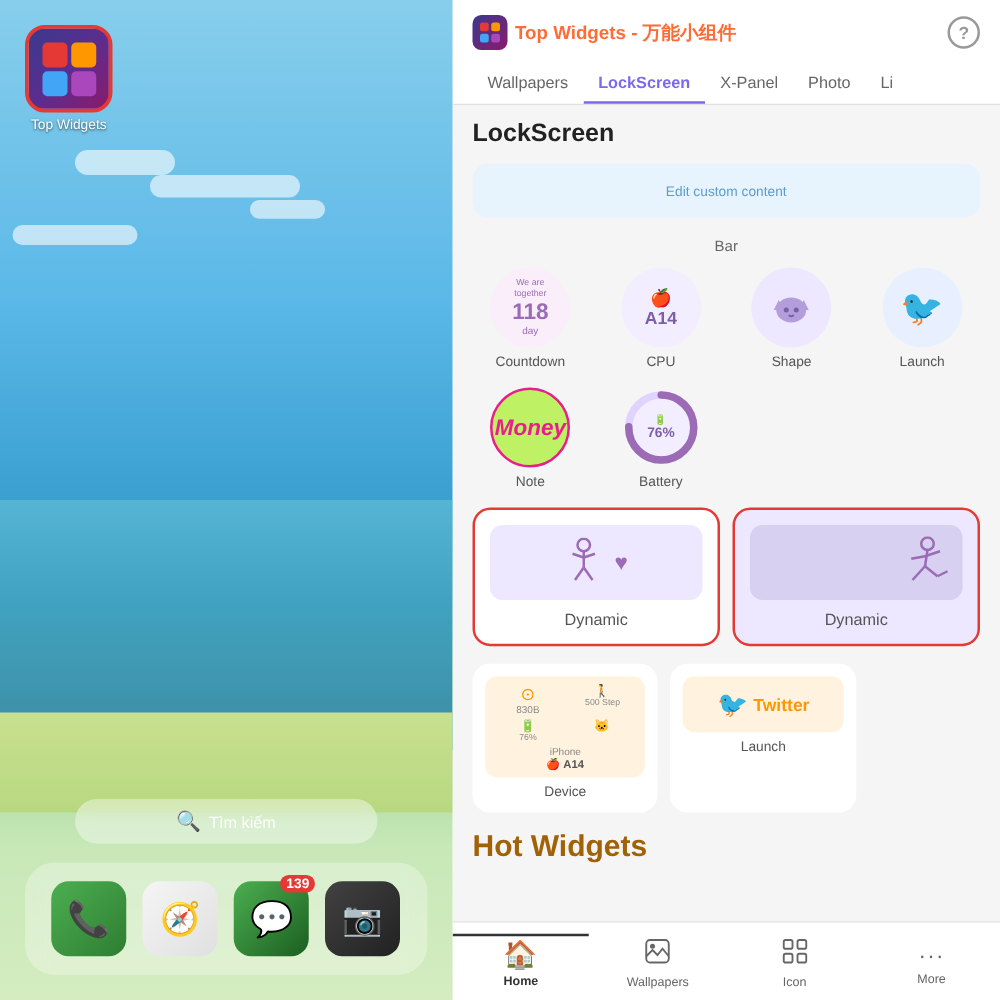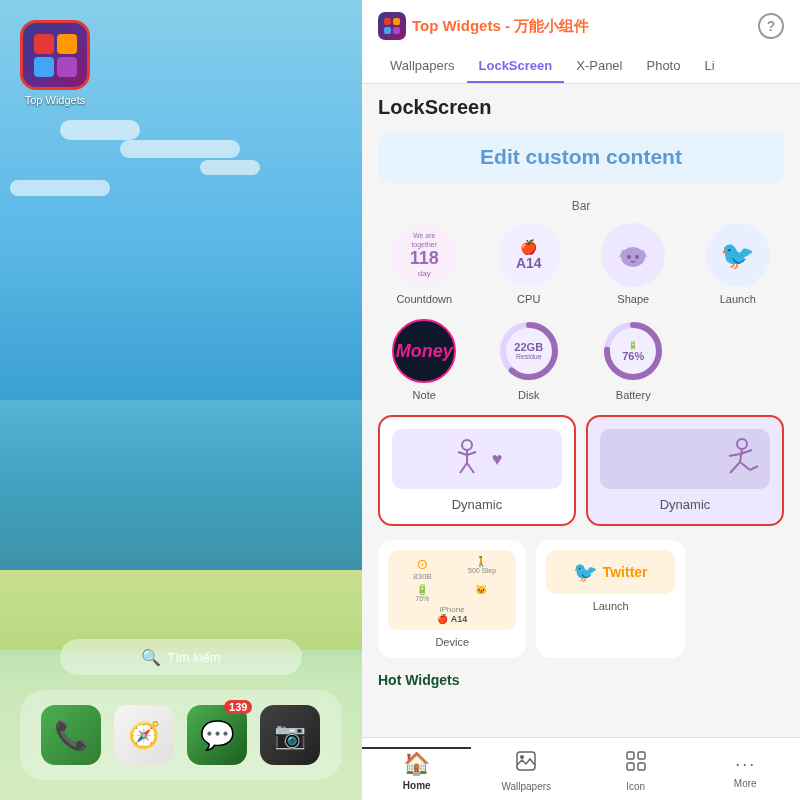--- a/index.html
+++ b/index.html
@@ -262,22 +262,22 @@
       border-radius: 12px;
       padding: 14px;
       text-align: center;
       width: 100%;
       cursor: pointer;
       margin-bottom: 16px;
     }
 
     .edit-btn-text {
       color: #5B9BD5;
-      font-size: 21px;
-      font-weight: 700;
+      font-size: 11px;
+      font-weight: 400;
     }
 
     .bar-label {
       text-align: center;
       font-size: 12px;
       color: #666;
       margin-bottom: 10px;
     }
 
     
@@ -322,21 +322,21 @@
     .cpu-circle { background: #F3EEFF; }
 
     
     .shape-circle-widget { background: #EDE8FF; }
 
     
     .launch-circle { background: #E8F0FF; }
 
     
     .note-circle {
-      background: #0f172a;
+      background: #bef264;
       border: 2px solid #E91E8C;
     }
     .note-text { font-size: 18px; font-weight: 700; color: #E91E8C; font-style: italic; }
 
     
     .dynamic-row {
       display: grid;
       grid-template-columns: 1fr 1fr;
       gap: 10px;
       margin-bottom: 14px;
@@ -401,23 +401,23 @@
       padding: 4px;
     }
 
     .bottom-nav-icon { font-size: 22px; color: #666; }
     .bottom-nav-label { font-size: 10px; color: #666; }
     .bottom-nav-item.active .bottom-nav-icon { color: #333; }
     .bottom-nav-item.active .bottom-nav-label { color: #333; font-weight: 600; }
     .bottom-nav-item.active { border-top: 2px solid #333; padding-top: 2px; }
 
     .hot-title {
-      font-size: 14px;
+      font-size: 24px;
       font-weight: 700;
-      color: #14532d;
+      color: #a16207;
       margin-bottom: 20px;
     }
 
     
     .main-content::-webkit-scrollbar { display: none; }
 
     .ring-svg {
       transform: rotate(-90deg);
     }
   </style>
@@ -565,33 +565,20 @@
     
     <div class="widget-grid">
 
       <div class="widget-item">
         <div class="widget-circle note-circle">
           <span class="note-text">Money</span>
         </div>
         <span class="widget-label">Note</span>
       </div>
 
-      <div class="widget-item">
-        <div style="position:relative; width:64px; height:64px;">
-          <svg width="64" height="64" viewBox="0 0 64 64" class="ring-svg" style="transform:rotate(-90deg);">
-            <circle cx="32" cy="32" r="26" fill="#F3EEFF" stroke="#E0D4FF" stroke-width="6"></circle>
-            <circle cx="32" cy="32" r="26" fill="none" stroke="#9B6BB5" stroke-width="6" stroke-dasharray="100 63" stroke-linecap="round"></circle>
-          </svg>
-          <div style="position:absolute;top:50%;left:50%;transform:translate(-50%,-50%);text-align:center;">
-            <div style="font-size:11px;font-weight:700;color:#7B5EA7;line-height:1.1;">22GB</div>
-            <div style="font-size:7px;color:#7B5EA7;">Residue</div>
-          </div>
-        </div>
-        <span class="widget-label">Disk</span>
-      </div>
 
 
       <div class="widget-item">
         <div style="position:relative; width:64px; height:64px;">
           <svg width="64" height="64" viewBox="0 0 64 64" style="transform:rotate(-90deg);">
             <circle cx="32" cy="32" r="26" fill="#F3EEFF" stroke="#E0D4FF" stroke-width="6"></circle>
             <circle cx="32" cy="32" r="26" fill="none" stroke="#9B6BB5" stroke-width="6" stroke-dasharray="123 41" stroke-linecap="round"></circle>
           </svg>
           <div style="position:absolute;top:50%;left:50%;transform:translate(-50%,-50%);text-align:center;">
             <div style="font-size:8px;color:#7B5EA7;">🔋</div>

